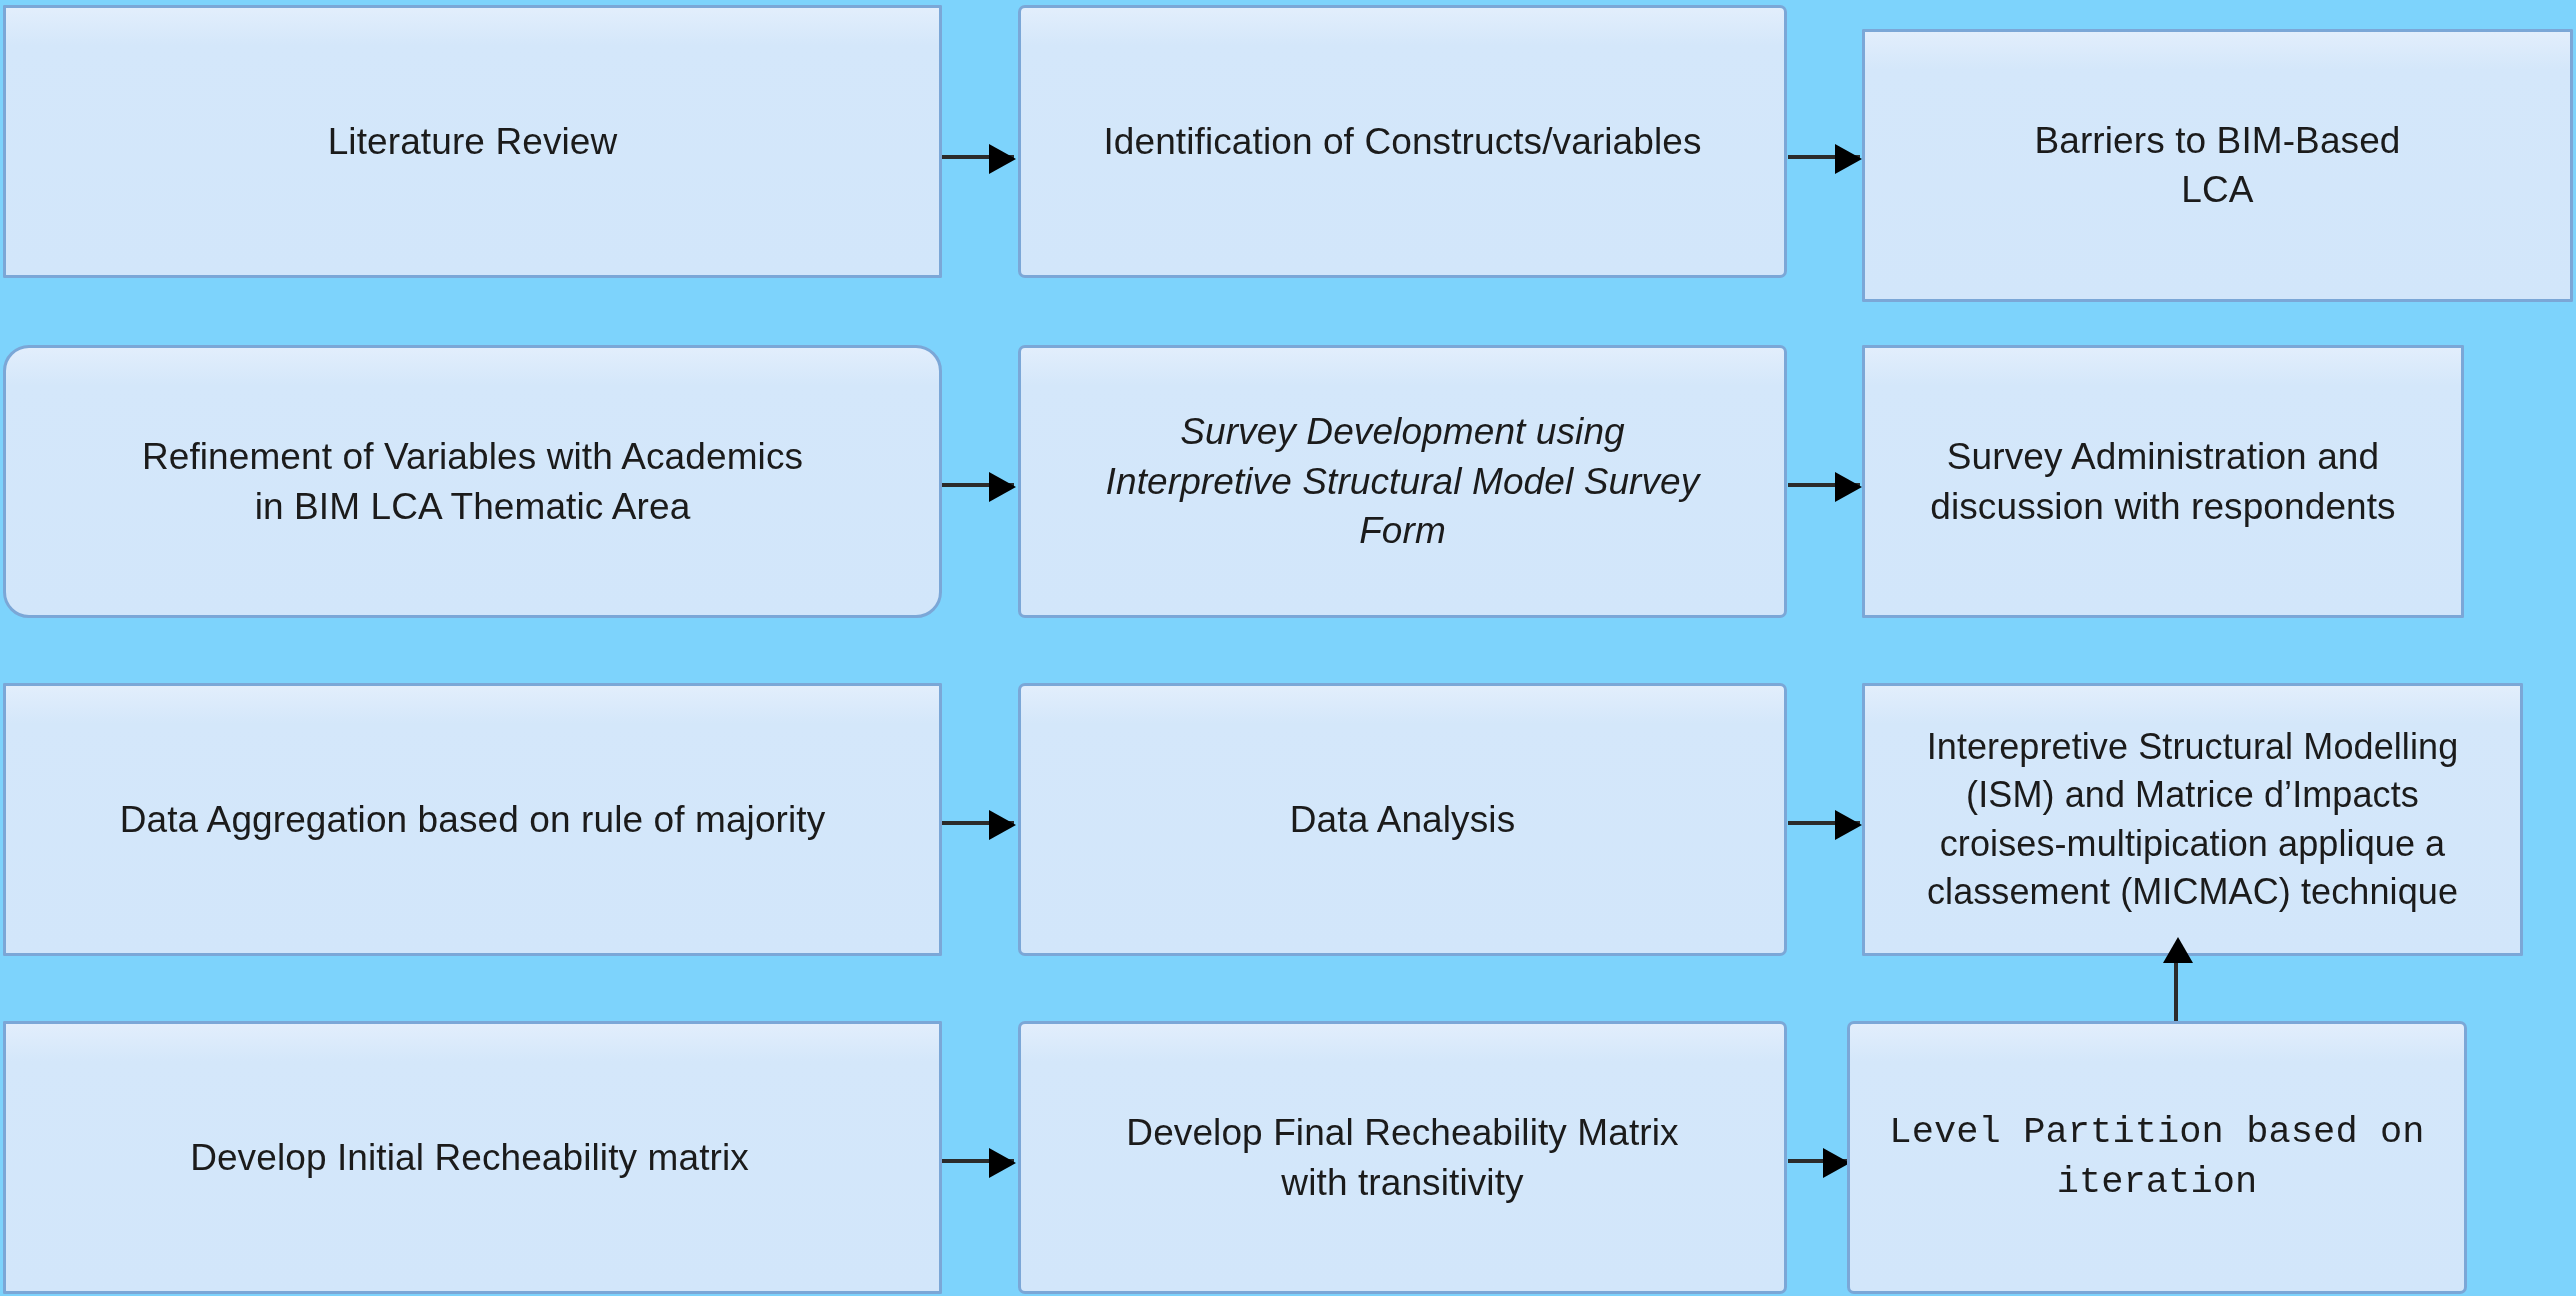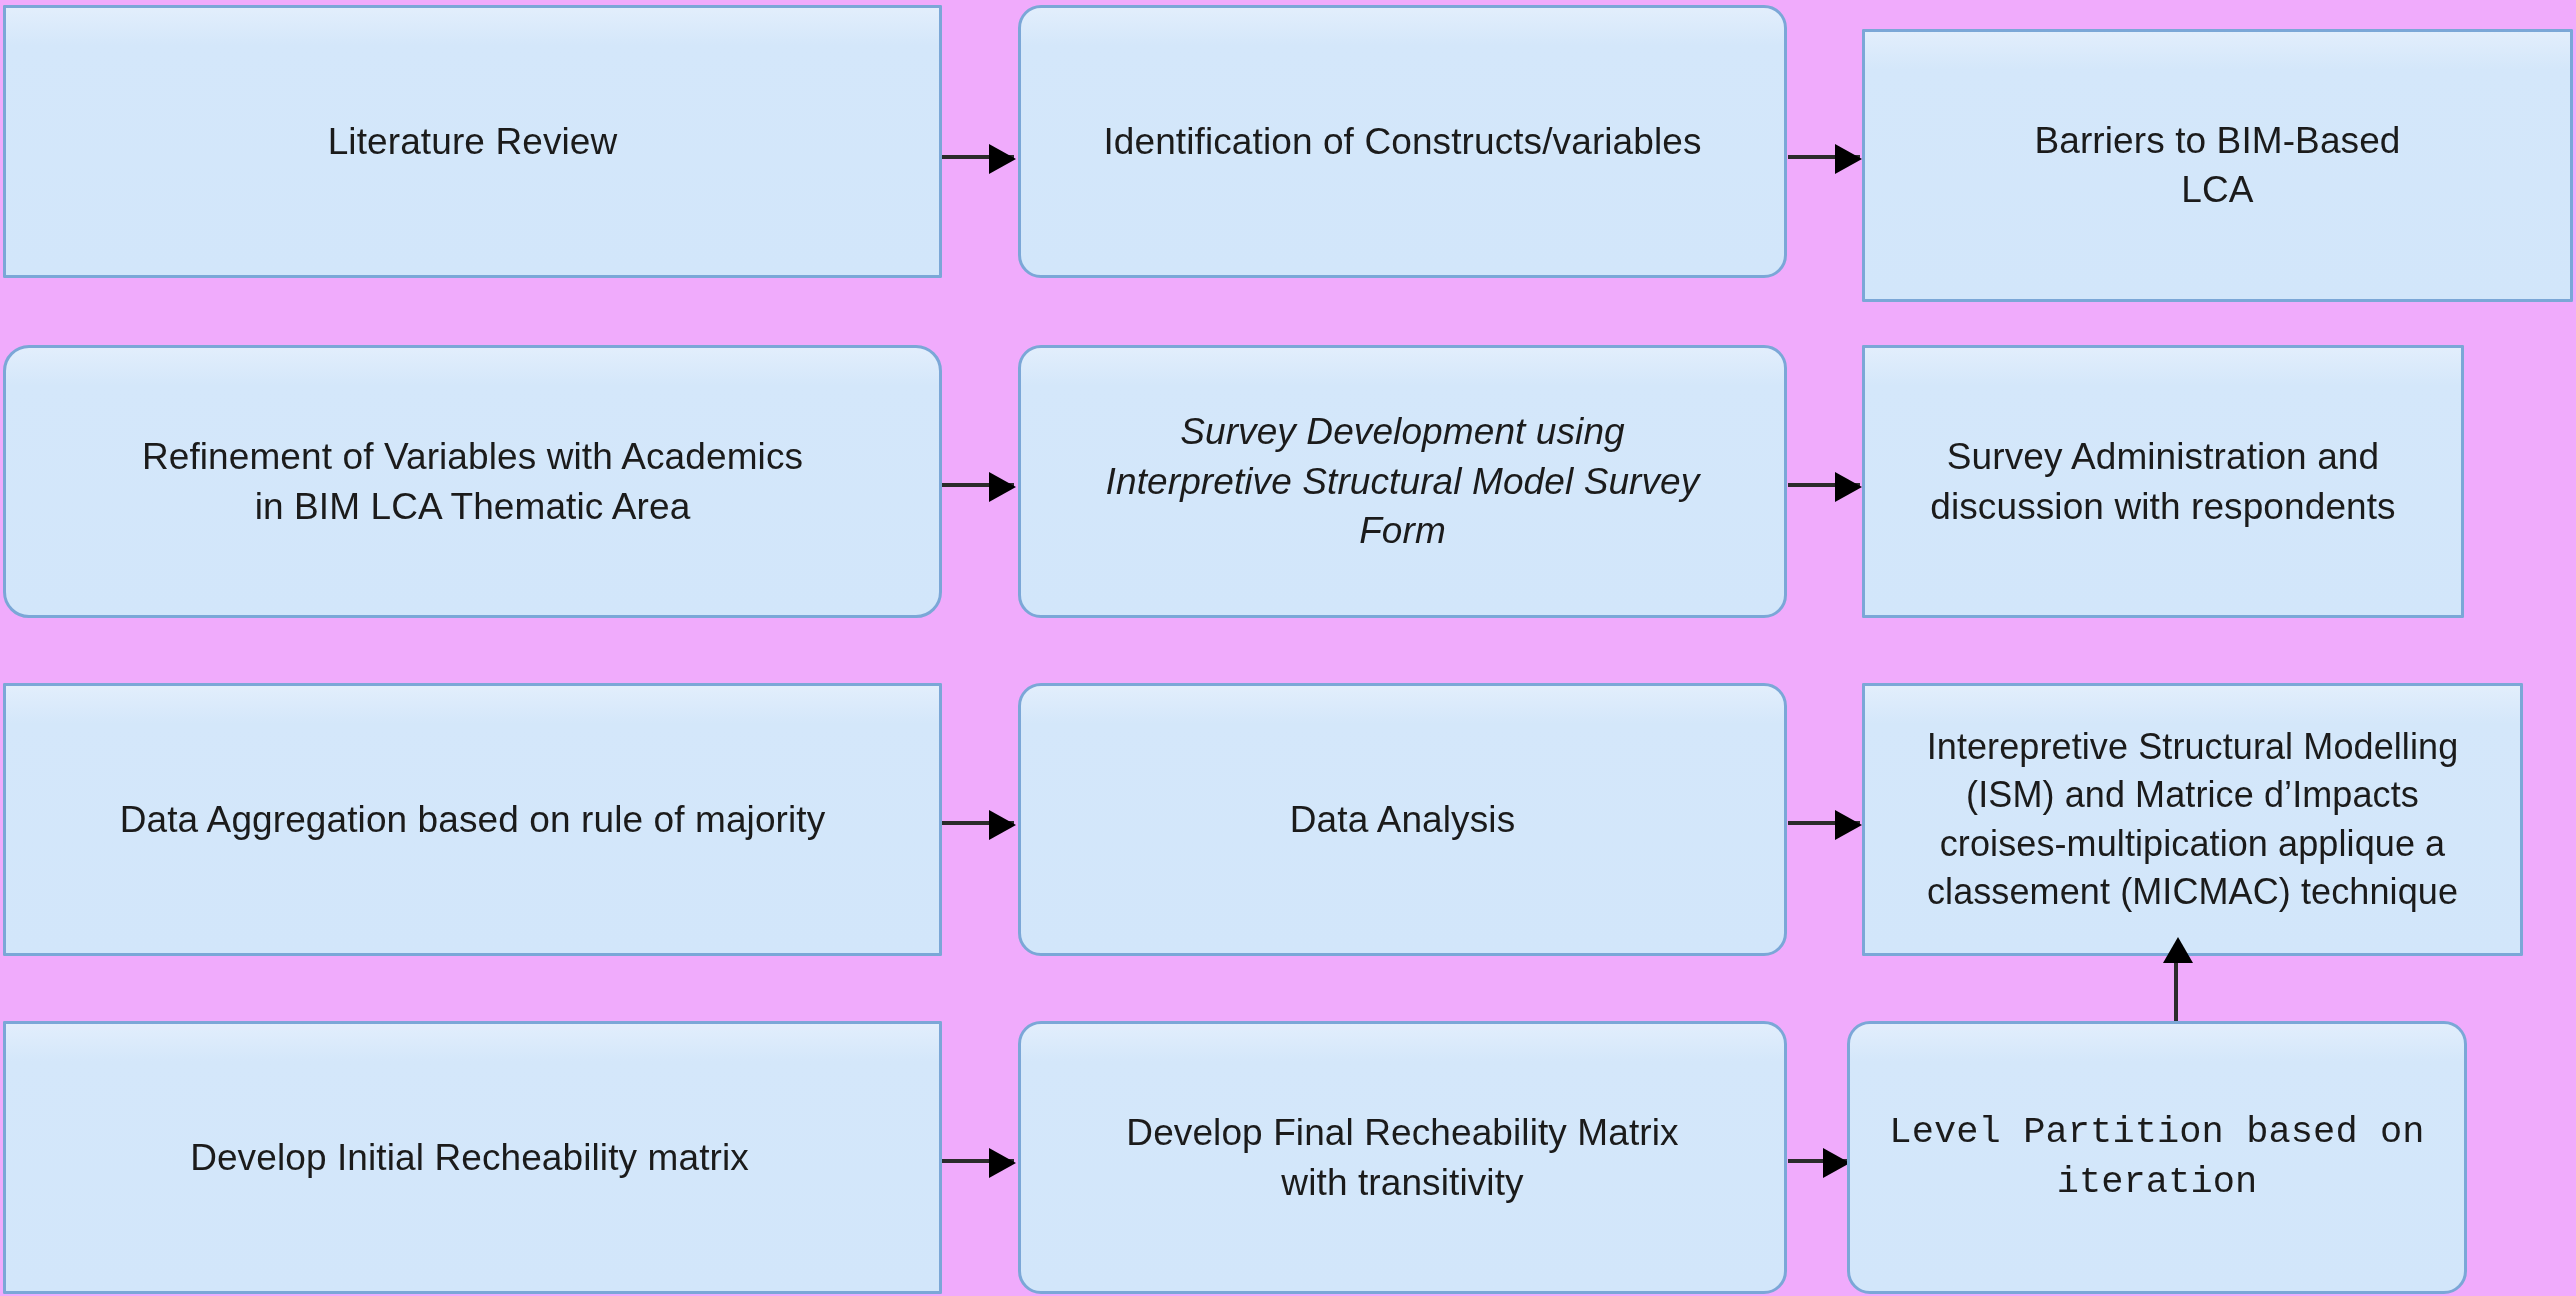--- a/index.html
+++ b/index.html
@@ -8,41 +8,41 @@
     padding: 0;
     background: #ffffff;
   }
   body {
     font-family: "Liberation Sans", sans-serif;
   }
   #canvas {
     position: relative;
     width: 2576px;
     height: 1296px;
-    background: #f0abfc;
+    background: #7dd3fc;
     overflow: hidden;
   }
   .node {
     position: absolute;
     box-sizing: border-box;
     background: linear-gradient(to bottom, #e2eefc 0%, #d4e7fa 14%, #d2e6fa 100%);
     border: 3px solid #7ba7d7;
     display: flex;
     align-items: center;
     justify-content: center;
     text-align: center;
     color: #1b1b1b;
     font-size: 37px;
     line-height: 1.34;
     letter-spacing: 0.1px;
     padding: 6px 20px;
     word-wrap: break-word;
   }
   .node.square { border-radius: 1.2px; }
-  .node.rounded { border-radius: 23px; }
+  .node.rounded { border-radius: 7px; }
 
   .node-label {
     display: block;
     width: 100%;
     white-space: pre-line;
   }
 
   
   .arrow-h {
     position: absolute;

